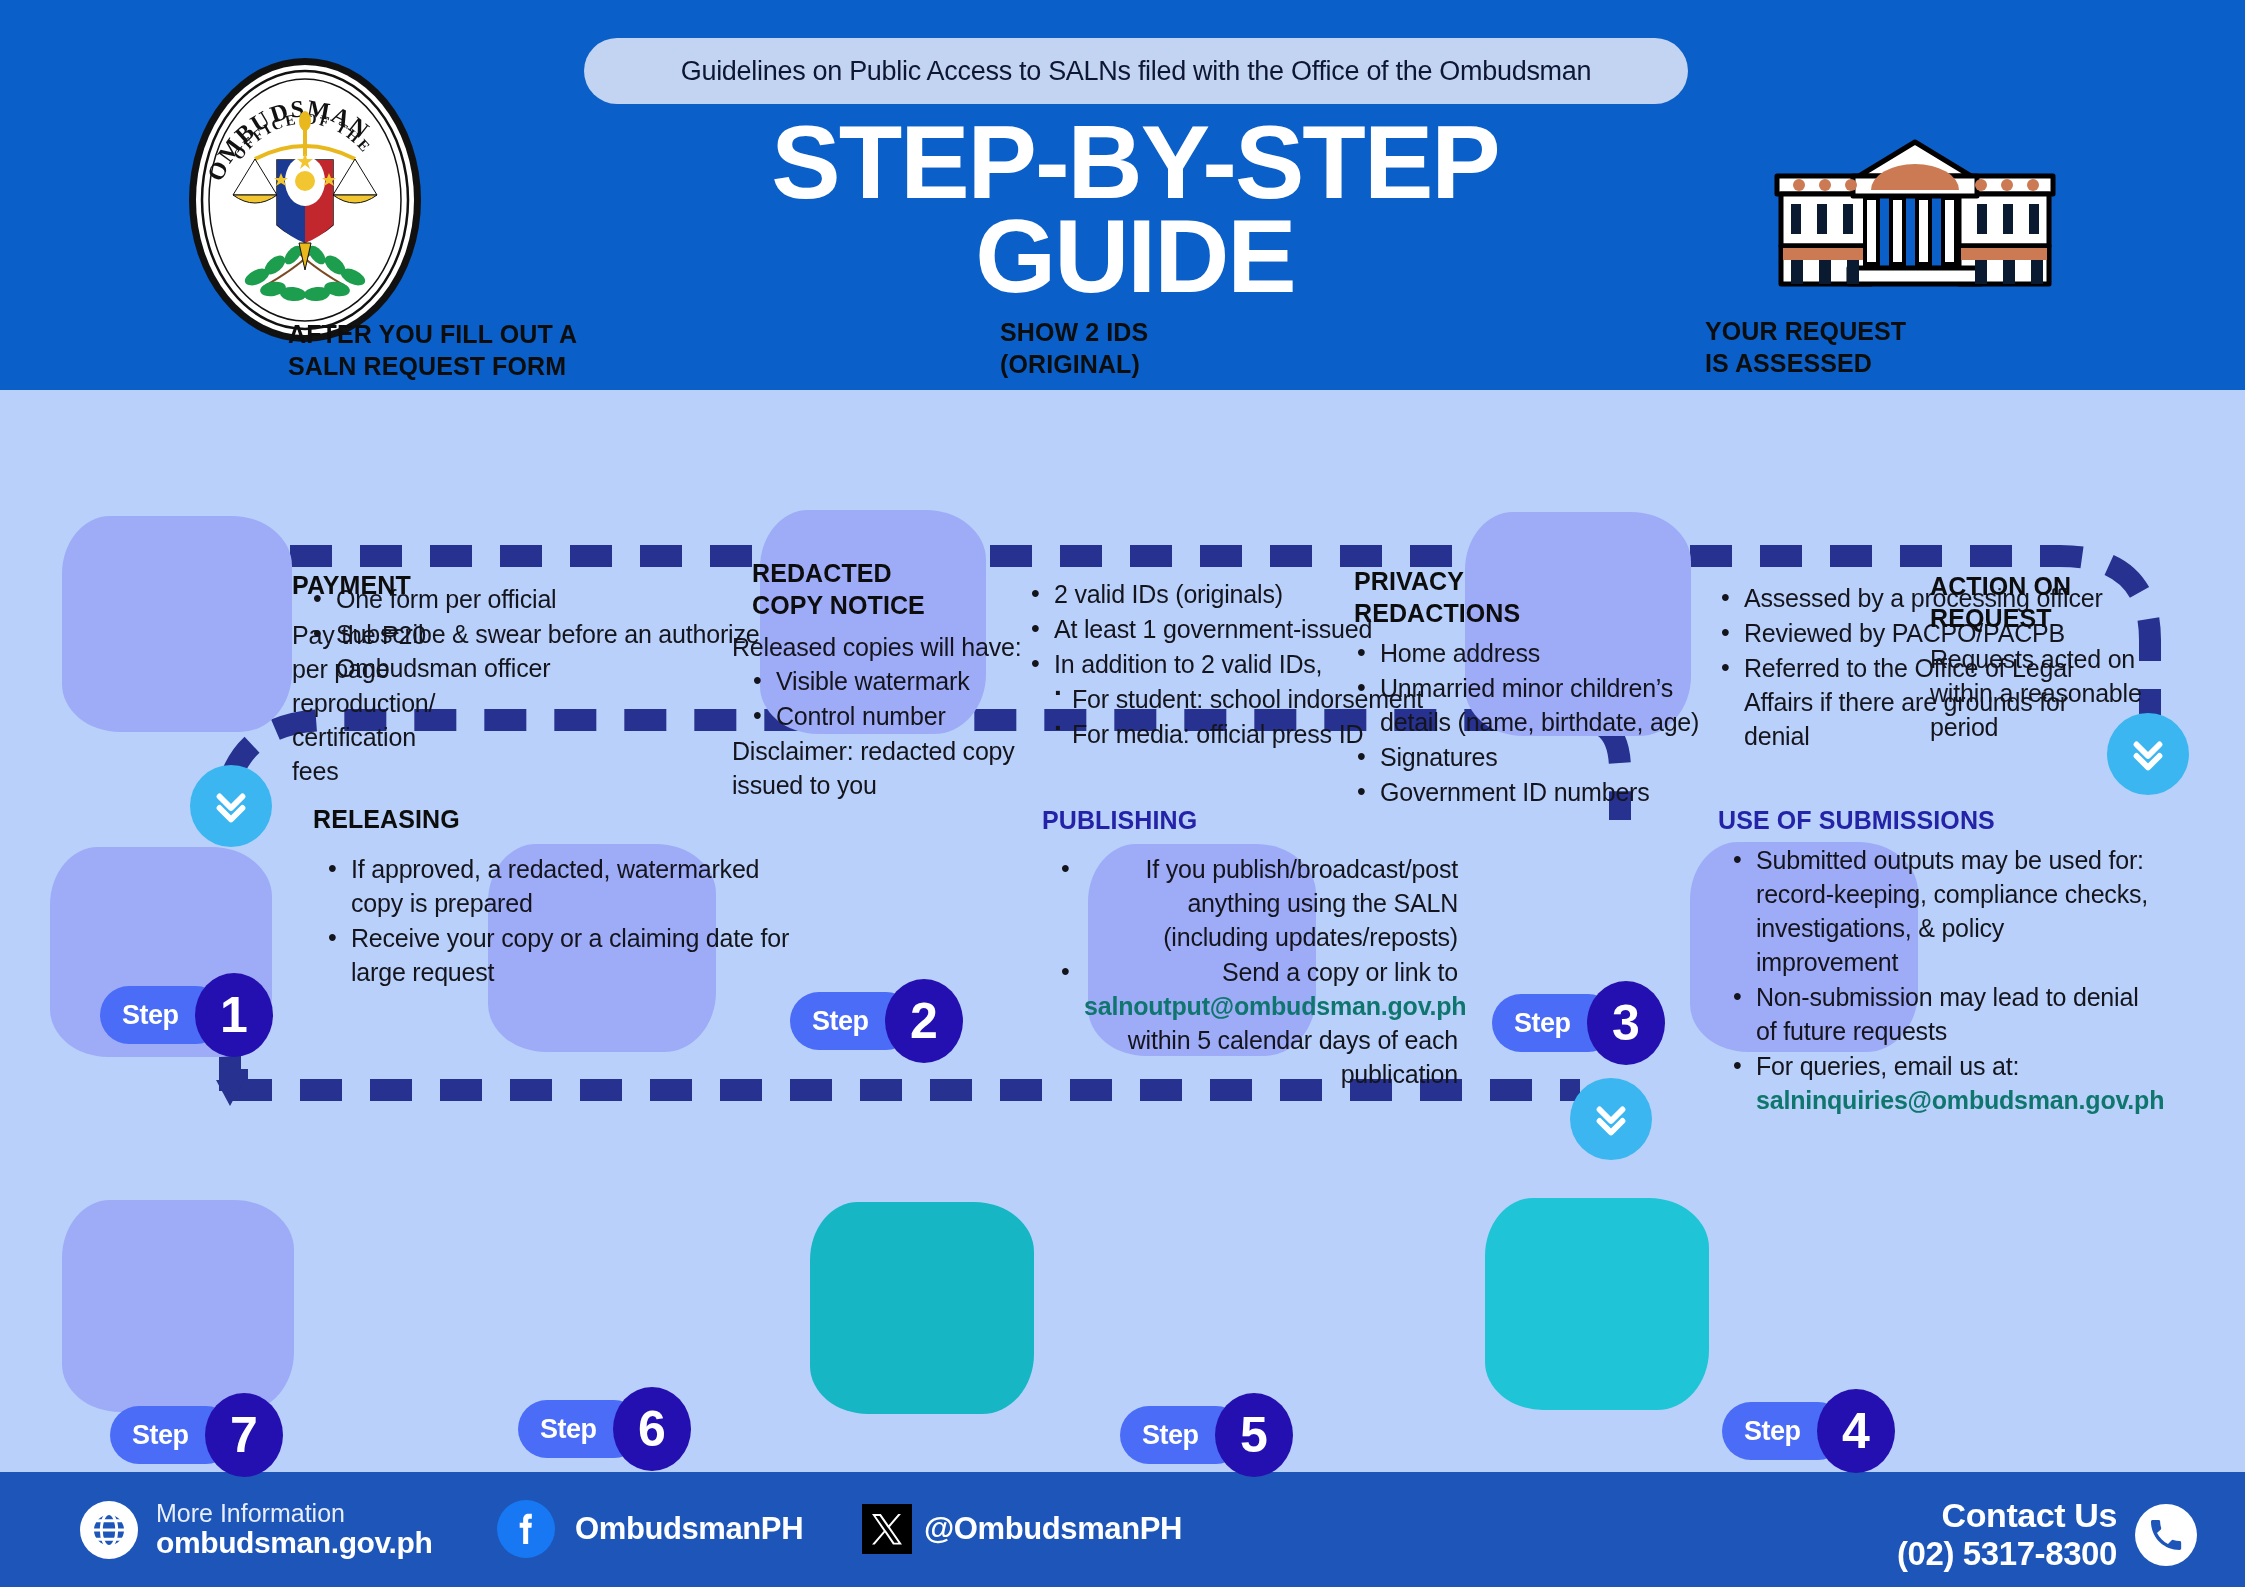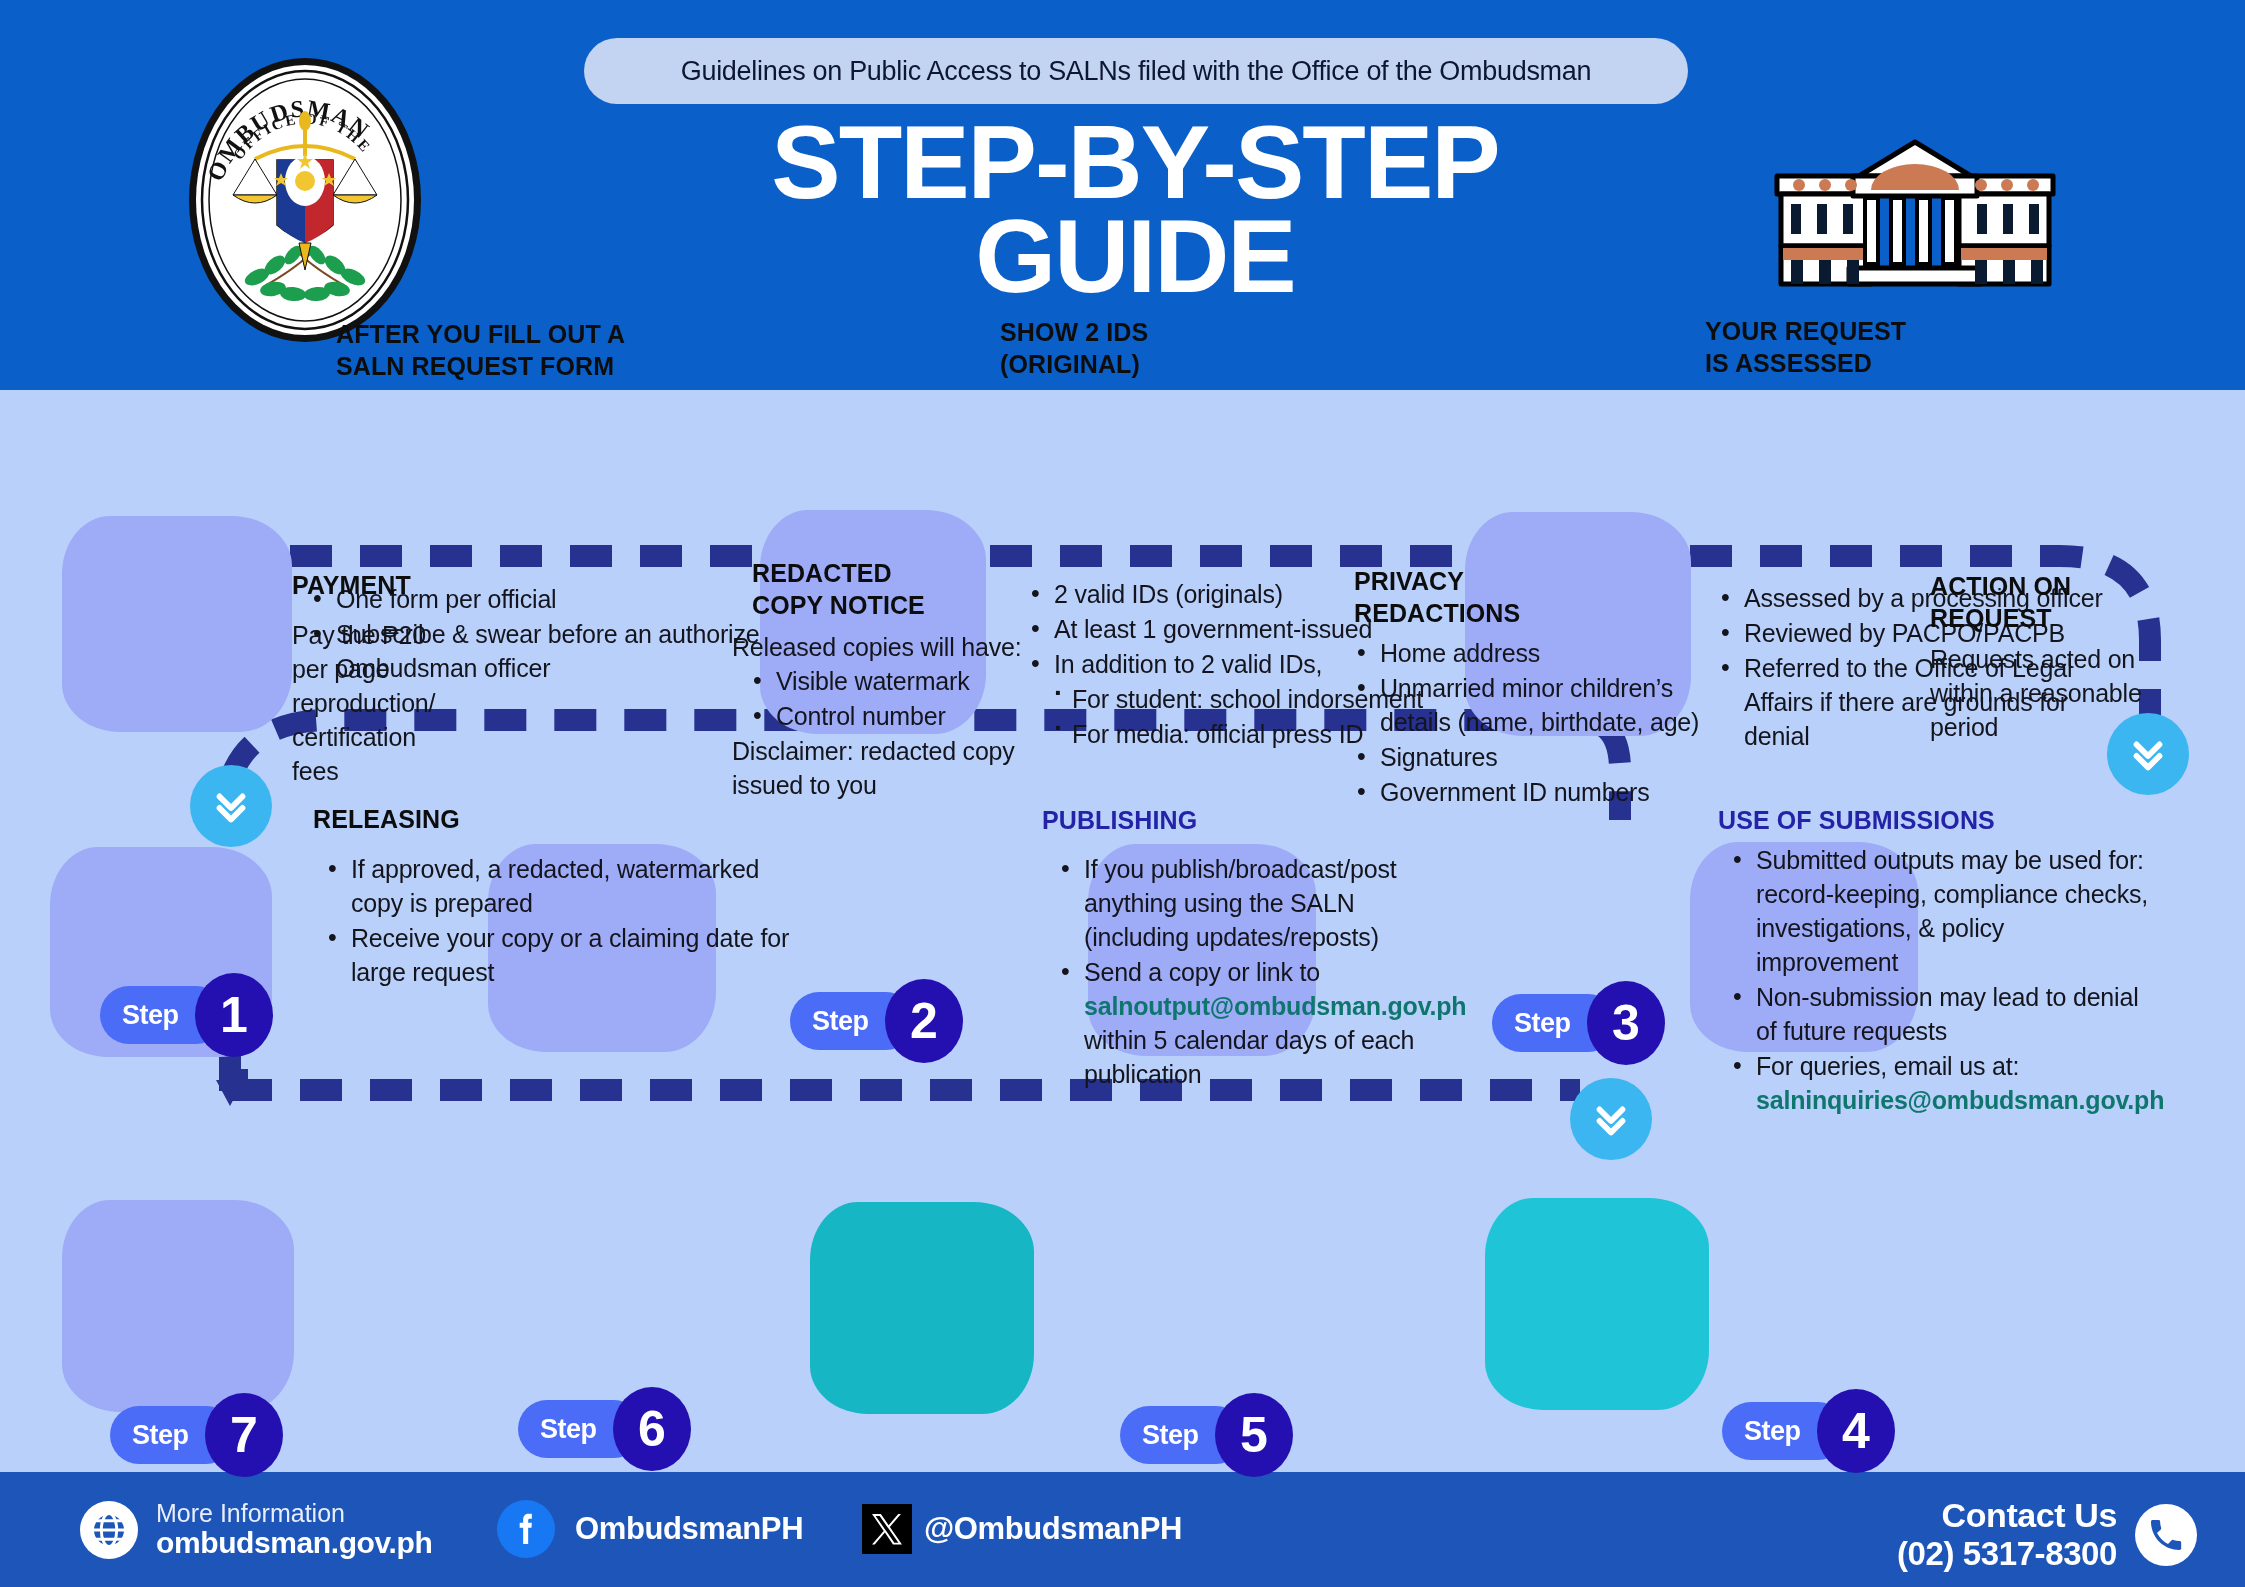--- a/index.html
+++ b/index.html
@@ -296,21 +296,21 @@
           <polyline points="6,13 12,19 18,13"></polyline>
         </g>
       </svg>
   </div>
 
   <div class="tile" style="left:62px; top:126px; width:230px; height:216px;"></div>
   <div class="badge" style="left:100px; top:583px;">
     <div class="lab">Step</div>
     <div class="num">1</div>
   </div>
-  <div class="block" style="left:288px; top:-72px; width:480px;margin-left:48px;">
+  <div class="block" style="left:288px; top:-72px; width:480px;">
     <div class="hd">AFTER YOU FILL OUT A</div>
     <div class="hd">SALN REQUEST FORM</div>
   </div>
   <ul class="bd block" style="left:310px; top:192px; width:470px;">
     <li>One form per official</li>
     <li>Subscribe &amp; swear before an authorized Ombudsman officer</li>
   </ul>
 
   <div class="tile" style="left:760px; top:120px; width:226px; height:224px;"></div>
   <div class="badge" style="left:790px; top:589px;">
@@ -409,21 +409,21 @@
   <ul class="bd block" style="left:325px; top:462px; width:470px;">
     <li>If approved, a redacted, watermarked copy is prepared</li>
     <li>Receive your copy or a claiming date for large request</li>
   </ul>
 
   <div class="tile teal" style="left:810px; top:812px; width:224px; height:212px;"></div>
 
   <div class="block" style="left:1042px; top:414px; width:420px;">
     <div class="hd blue">PUBLISHING</div>
   </div>
-  <ul class="bd block" style="left:1058px; top:462px; width:400px;">
+  <ul class="bd block" style="left:1058px; top:462px; width:400px;text-align:right;">
     <li>If you publish/broadcast/post anything using the SALN (including updates/reposts)</li>
     <li>
       <span>Send a copy or link to</span><br>
       <span class="mail">salnoutput@ombudsman.gov.ph</span><br>
       <span>within 5 calendar days of each publication</span>
     </li>
   </ul>
 
   <div class="tile teal2" style="left:1485px; top:808px; width:224px; height:212px;"></div>
 

